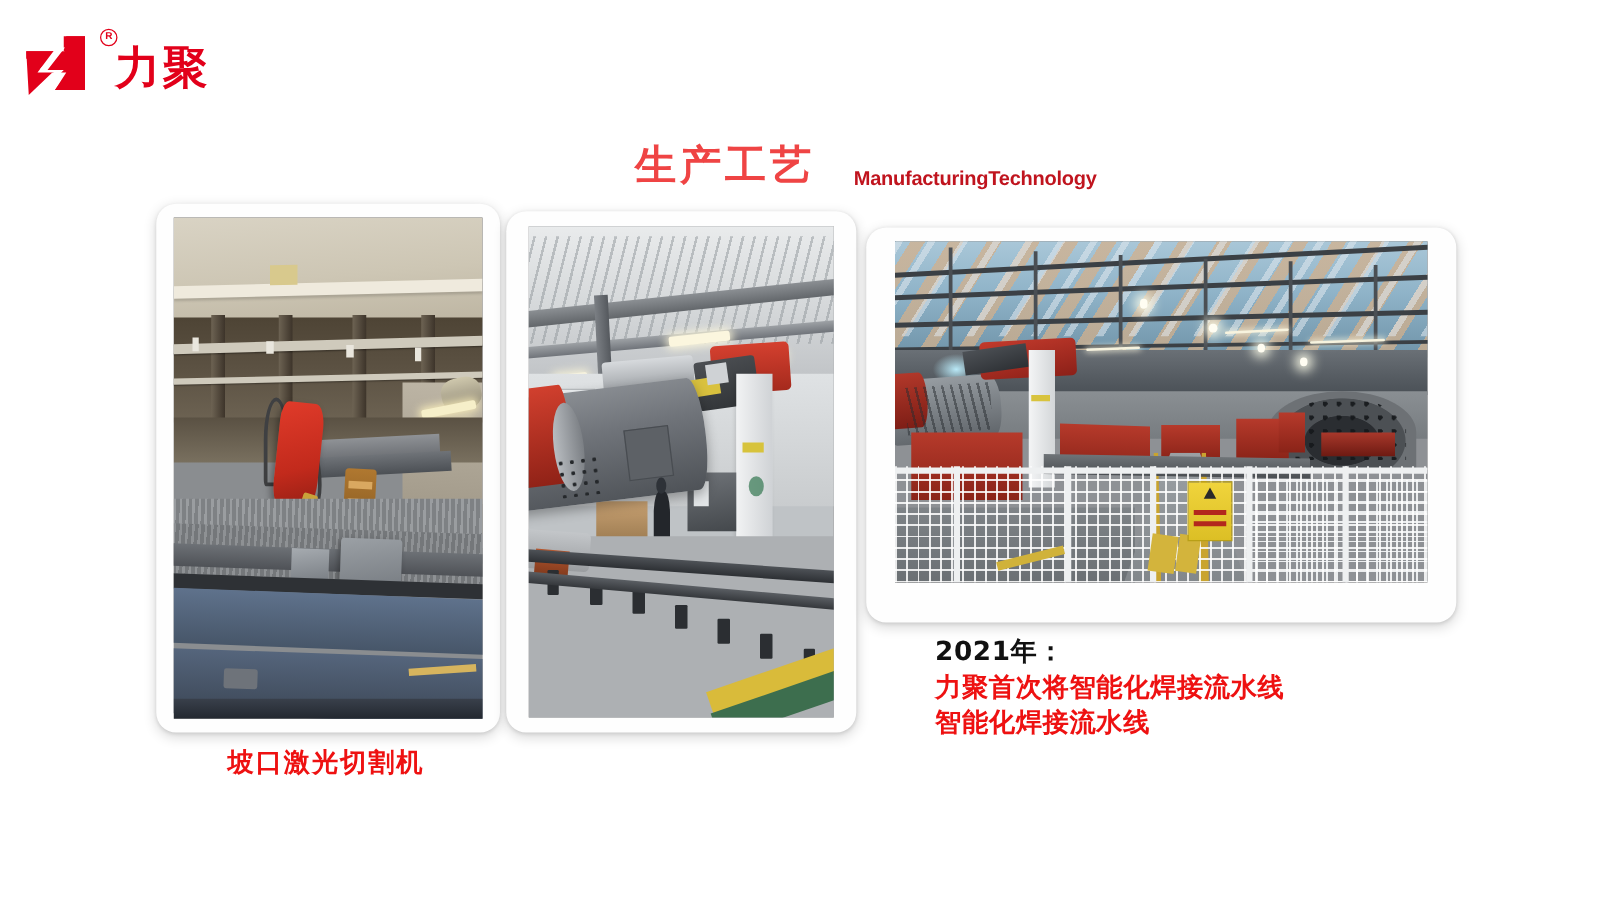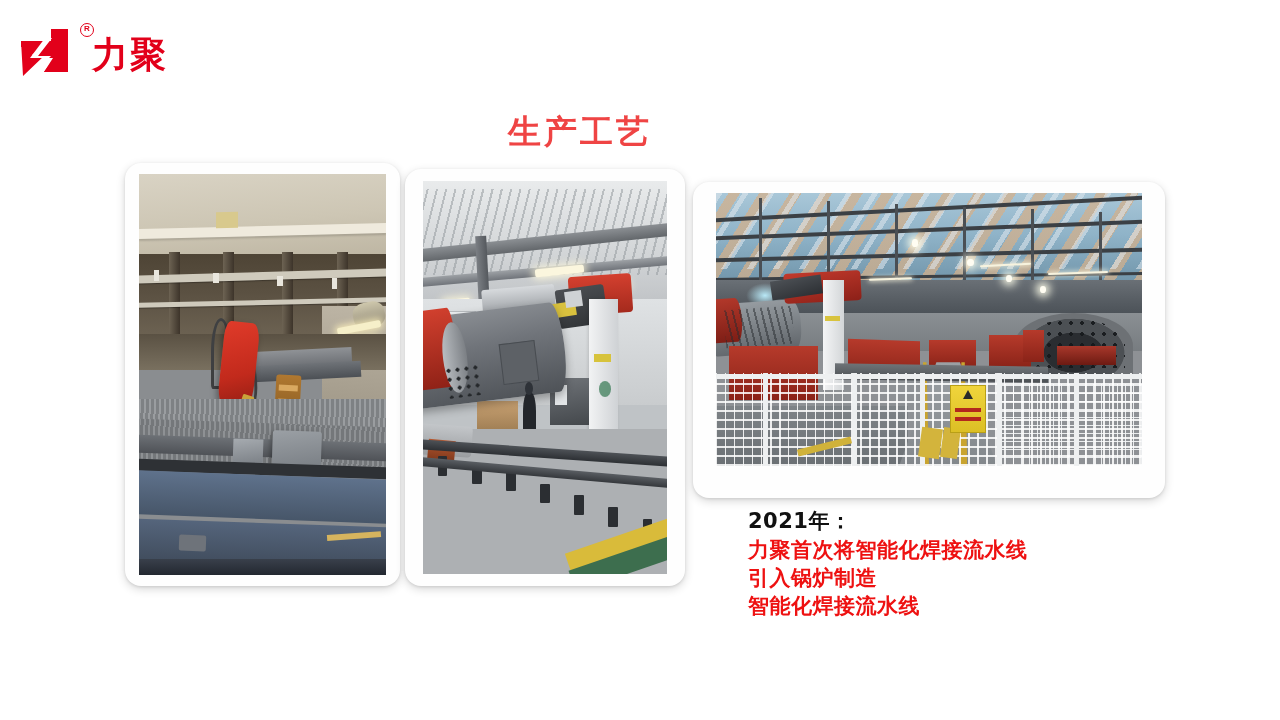--- a/index.html
+++ b/index.html
@@ -322,20 +322,21 @@
       <path d="M3 13 L30 13 L14 27 L27 27 L5 48 Z" fill="#e2001a"></path>
       <path d="M30 13 L14 27 L27 27 L5 48 L20 27 L8 27 Z" fill="#ffffff" opacity="0"></path>
       <path d="M50 1 L50 44 L26 44 L38 28 L22 28 L34 13 L33 13 L33 1 Z" fill="#e2001a"></path>
       <path d="M34 10 L20 28 L33 28 L13 49 L25 30 L12 30 L27 10 Z" fill="#ffffff"></path>
     </svg>
     <div class="logo-reg">R</div>
     <div class="logo-cn">力聚</div>
   </div>
 
   <div class="title-cn">生产工艺</div>
+  <div class="title-en">ManufacturingTechnology</div>
 
   <div class="card" id="card1">
     <div class="photo">
       <div class="p1">
         <div class="ceiling"></div>
         <div class="ceil-beam ceil-b1"></div>
         <div class="ceil-box"></div>
         <div class="dark-roof"></div>
         <div class="roof-rib" style="left:12%"></div>
         <div class="roof-rib" style="left:34%"></div>
@@ -367,20 +368,21 @@
         <div class="carr"></div>
         <div class="rail rail-b"></div>
         <div class="blue1"></div>
         <div class="blue2"></div>
         <div class="blk"></div>
         <div class="strip"></div>
         <div class="dark-edge"></div>
       </div>
     </div>
   </div>
+  <div class="caption" id="cap1">坡口激光切割机</div>
 
   <div class="card" id="card2">
     <div class="photo">
       <div class="p2">
         <div class="roof"></div>
         <div class="rooflines"></div>
         <div class="beamtop"></div>
         <div class="beamtop2"></div>
         <div class="col-left"></div>
         <div class="lamp lm1"></div>
@@ -483,17 +485,16 @@
         <div class="ymark3"></div>
         <div class="warnsign"></div>
       </div>
     </div>
 
   </div>
 
   <div class="note">
     <div class="note-year">2021年：</div>
     <div class="note-line">力聚首次将智能化焊接流水线</div>
-    <div class="note-line">引入锅炉制造</div>
     <div class="note-line">智能化焊接流水线</div>
   </div>
 
 </div>
 
 </body></html>

